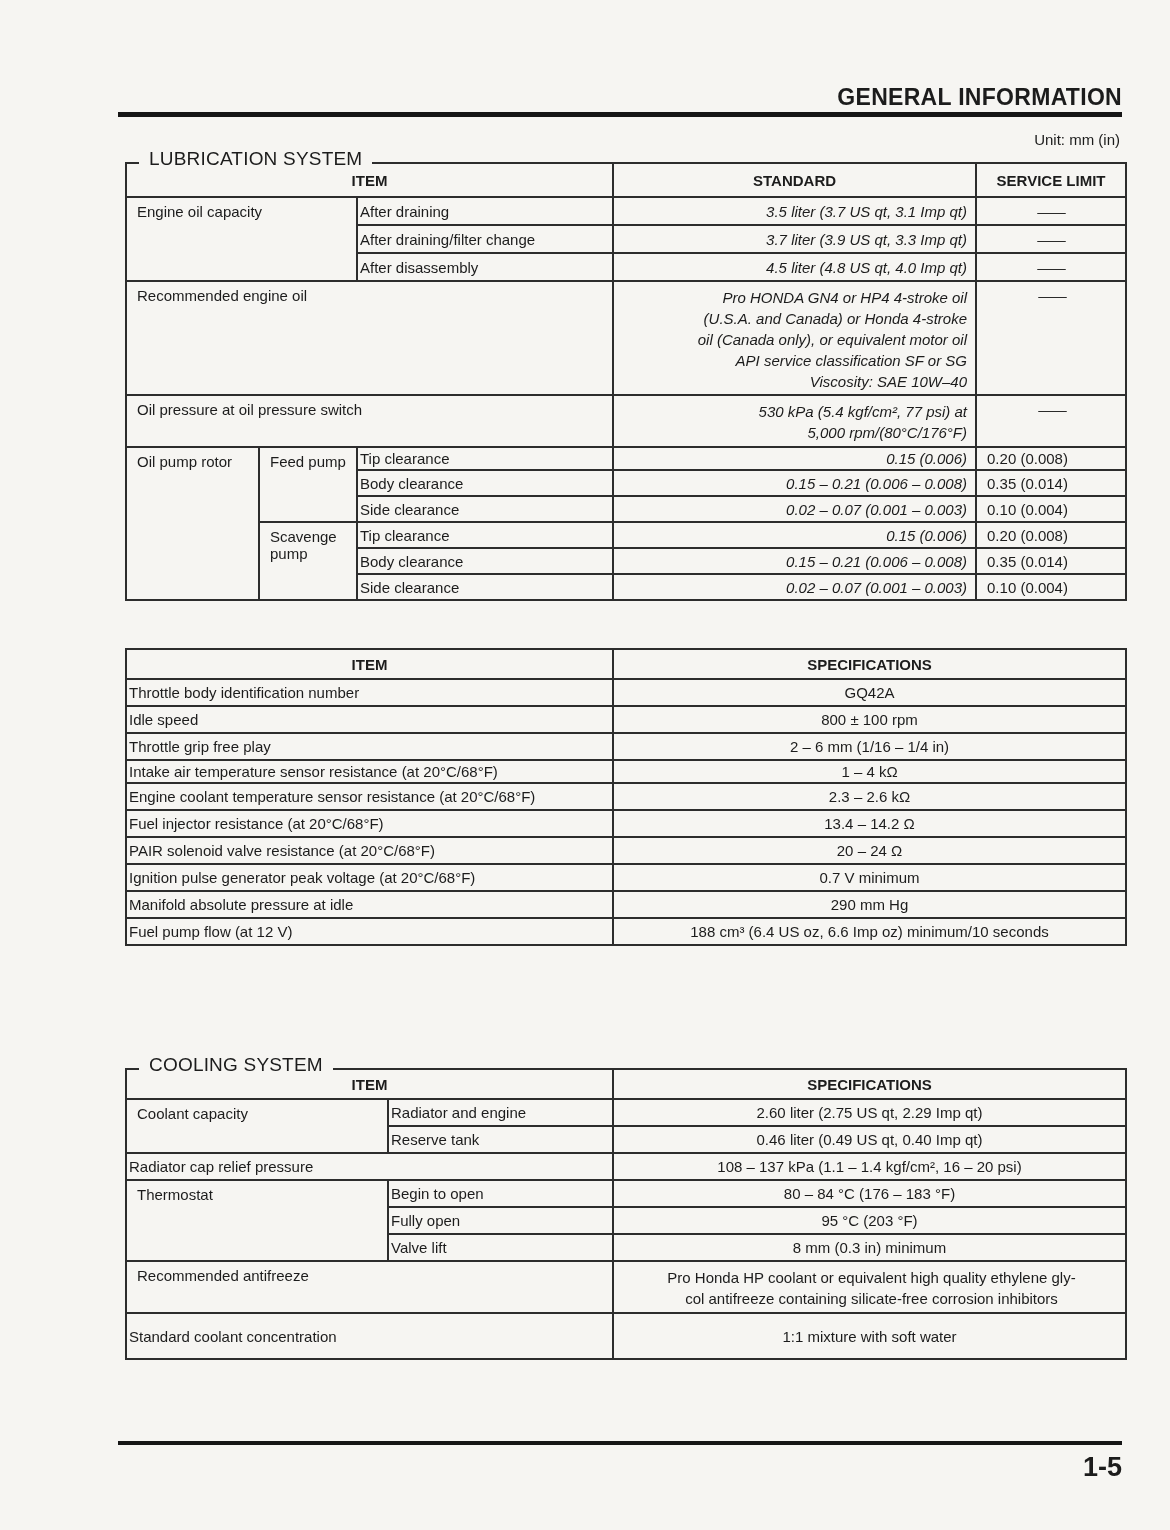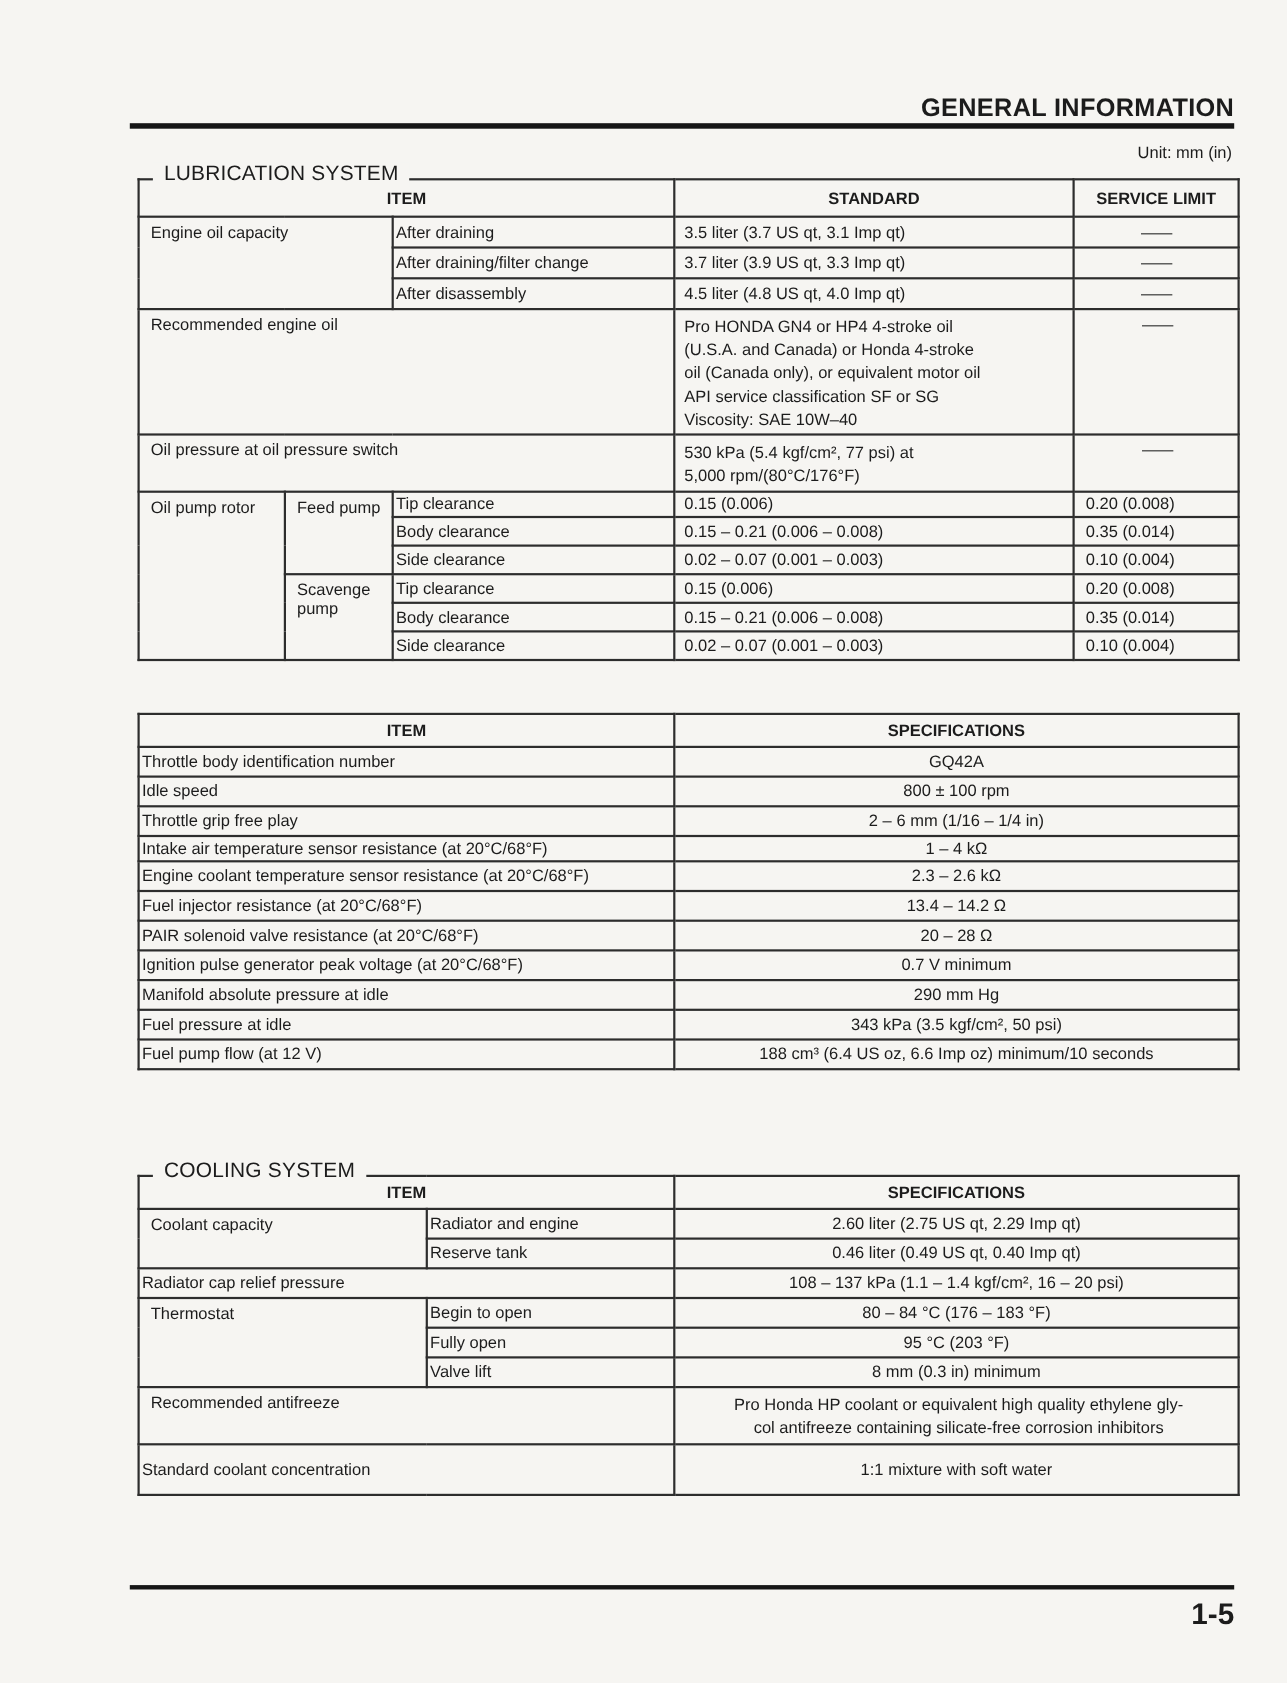--- a/index.html
+++ b/index.html
@@ -27,21 +27,21 @@
     position:absolute; top:-14px; left:14px; z-index:2;
     background:#f6f5f2; padding:0 10px;
     font-size:19px; font-weight:normal; white-space:nowrap; letter-spacing:0.2px;
   }
   table { border-collapse:collapse; table-layout:fixed; width:1000px; }
   td, th { border:2px solid #2d2d2d; font-size:15px; padding:2px 8px; overflow:hidden; }
   th { font-weight:bold; text-align:center; }
   td { vertical-align:middle; }
   .label-cell { vertical-align:top; padding-top:5px; padding-left:10px; }
   .item-cell { padding-left:2px; }
-  .std-cell  { text-align:left; padding-left:8px; }
+  .std-cell  { text-align:right; padding-left:8px;font-style:italic; }
   .spec-cell { text-align:center; }
   .spec-left { text-align:center; padding-left:12px; }
   .limit-cell{ text-align:left; padding-left:10px; }
   .dash-cell { text-align:center; }
   .dash-glyph{ display:inline-block; transform:scaleX(1.9); color:#2a2a2a; }
   .multiline { white-space:pre-line; line-height:21px; }
   .sec1 { top:162px; }
   .sec2 { top:648px; }
   .sec3 { top:1068px; }
   .ftr-rule {
@@ -174,33 +174,29 @@
     <tr style="height:27px">
       <td class="item-cell">Engine coolant temperature sensor resistance (at 20°C/68°F)</td>
       <td class="spec-cell">2.3 – 2.6 kΩ</td>
     </tr>
     <tr style="height:27px">
       <td class="item-cell">Fuel injector resistance (at 20°C/68°F)</td>
       <td class="spec-cell">13.4 – 14.2 Ω</td>
     </tr>
     <tr style="height:27px">
       <td class="item-cell">PAIR solenoid valve resistance (at 20°C/68°F)</td>
-      <td class="spec-cell">20 – 28 Ω</td>
+      <td class="spec-cell">20 – 24 Ω</td>
     </tr>
     <tr style="height:27px">
       <td class="item-cell">Ignition pulse generator peak voltage (at 20°C/68°F)</td>
       <td class="spec-cell">0.7 V minimum</td>
     </tr>
     <tr style="height:27px">
       <td class="item-cell">Manifold absolute pressure at idle</td>
       <td class="spec-cell">290 mm Hg</td>
-    </tr>
-    <tr style="height:27px">
-      <td class="item-cell">Fuel pressure at idle</td>
-      <td class="spec-cell">343 kPa (3.5 kgf/cm², 50 psi)</td>
     </tr>
     <tr style="height:27px">
       <td class="item-cell">Fuel pump flow (at 12 V)</td>
       <td class="spec-cell">188 cm³ (6.4 US oz, 6.6 Imp oz) minimum/10 seconds</td>
     </tr>
   </tbody>
     </table>
 </div>
 
 <div class="section sec3">

